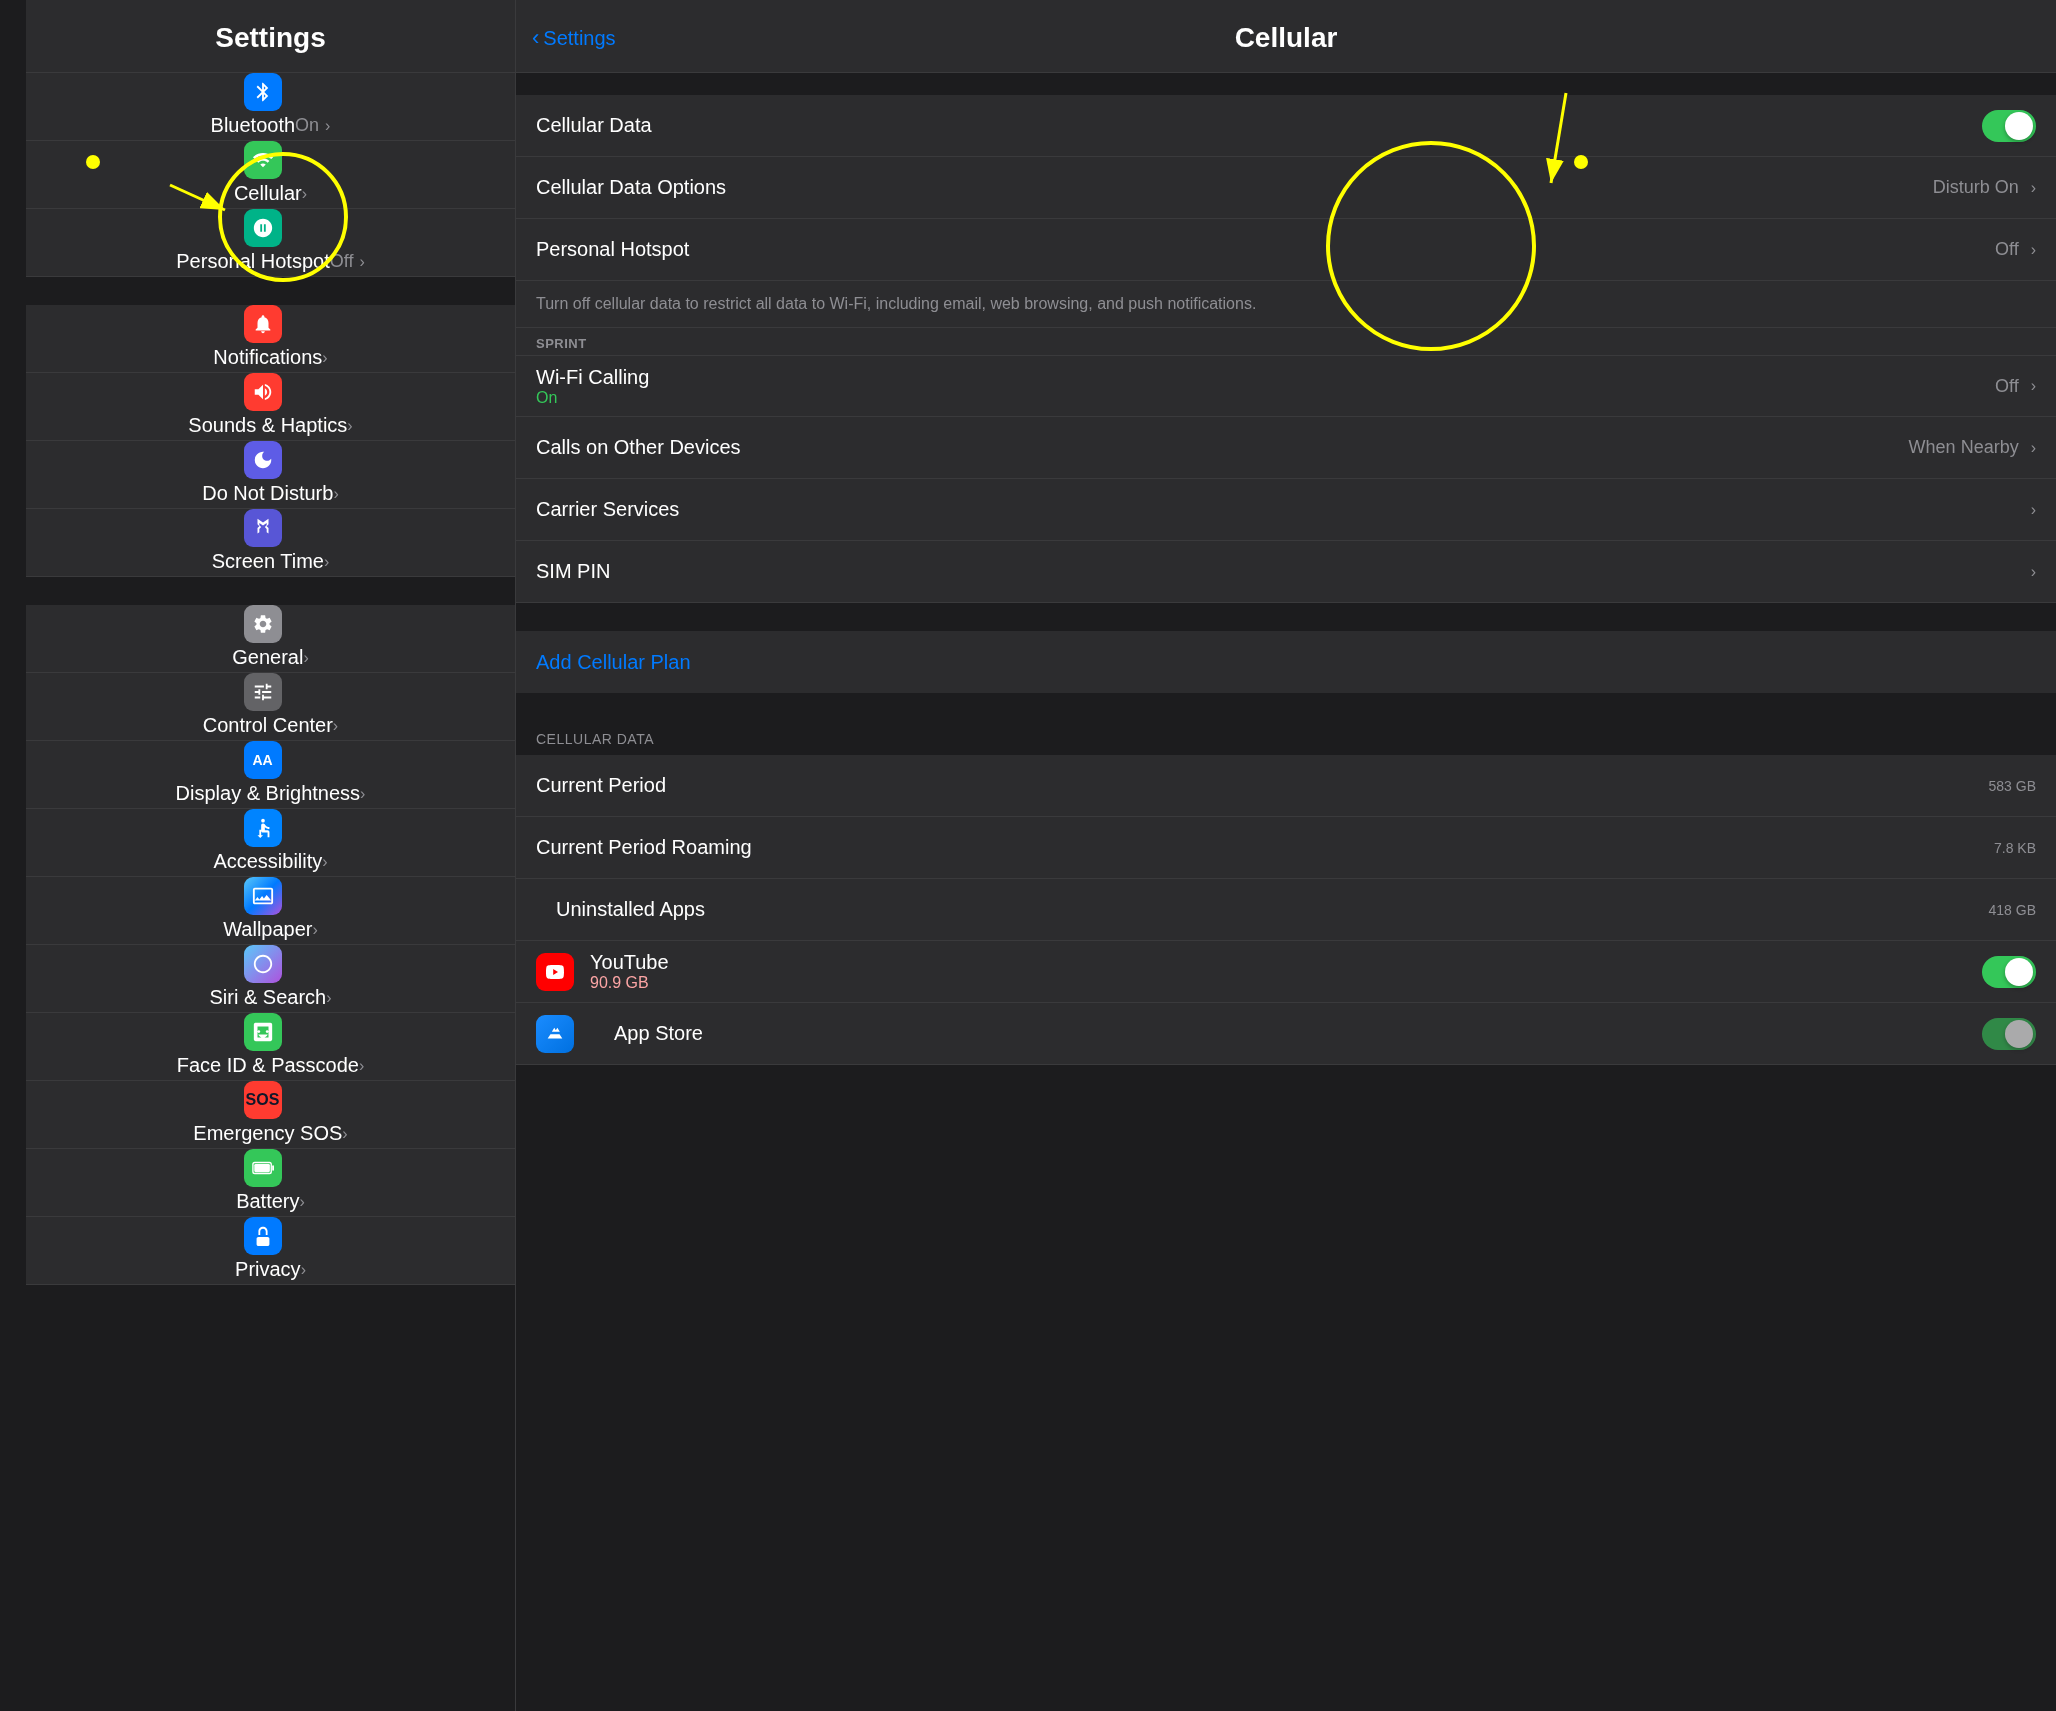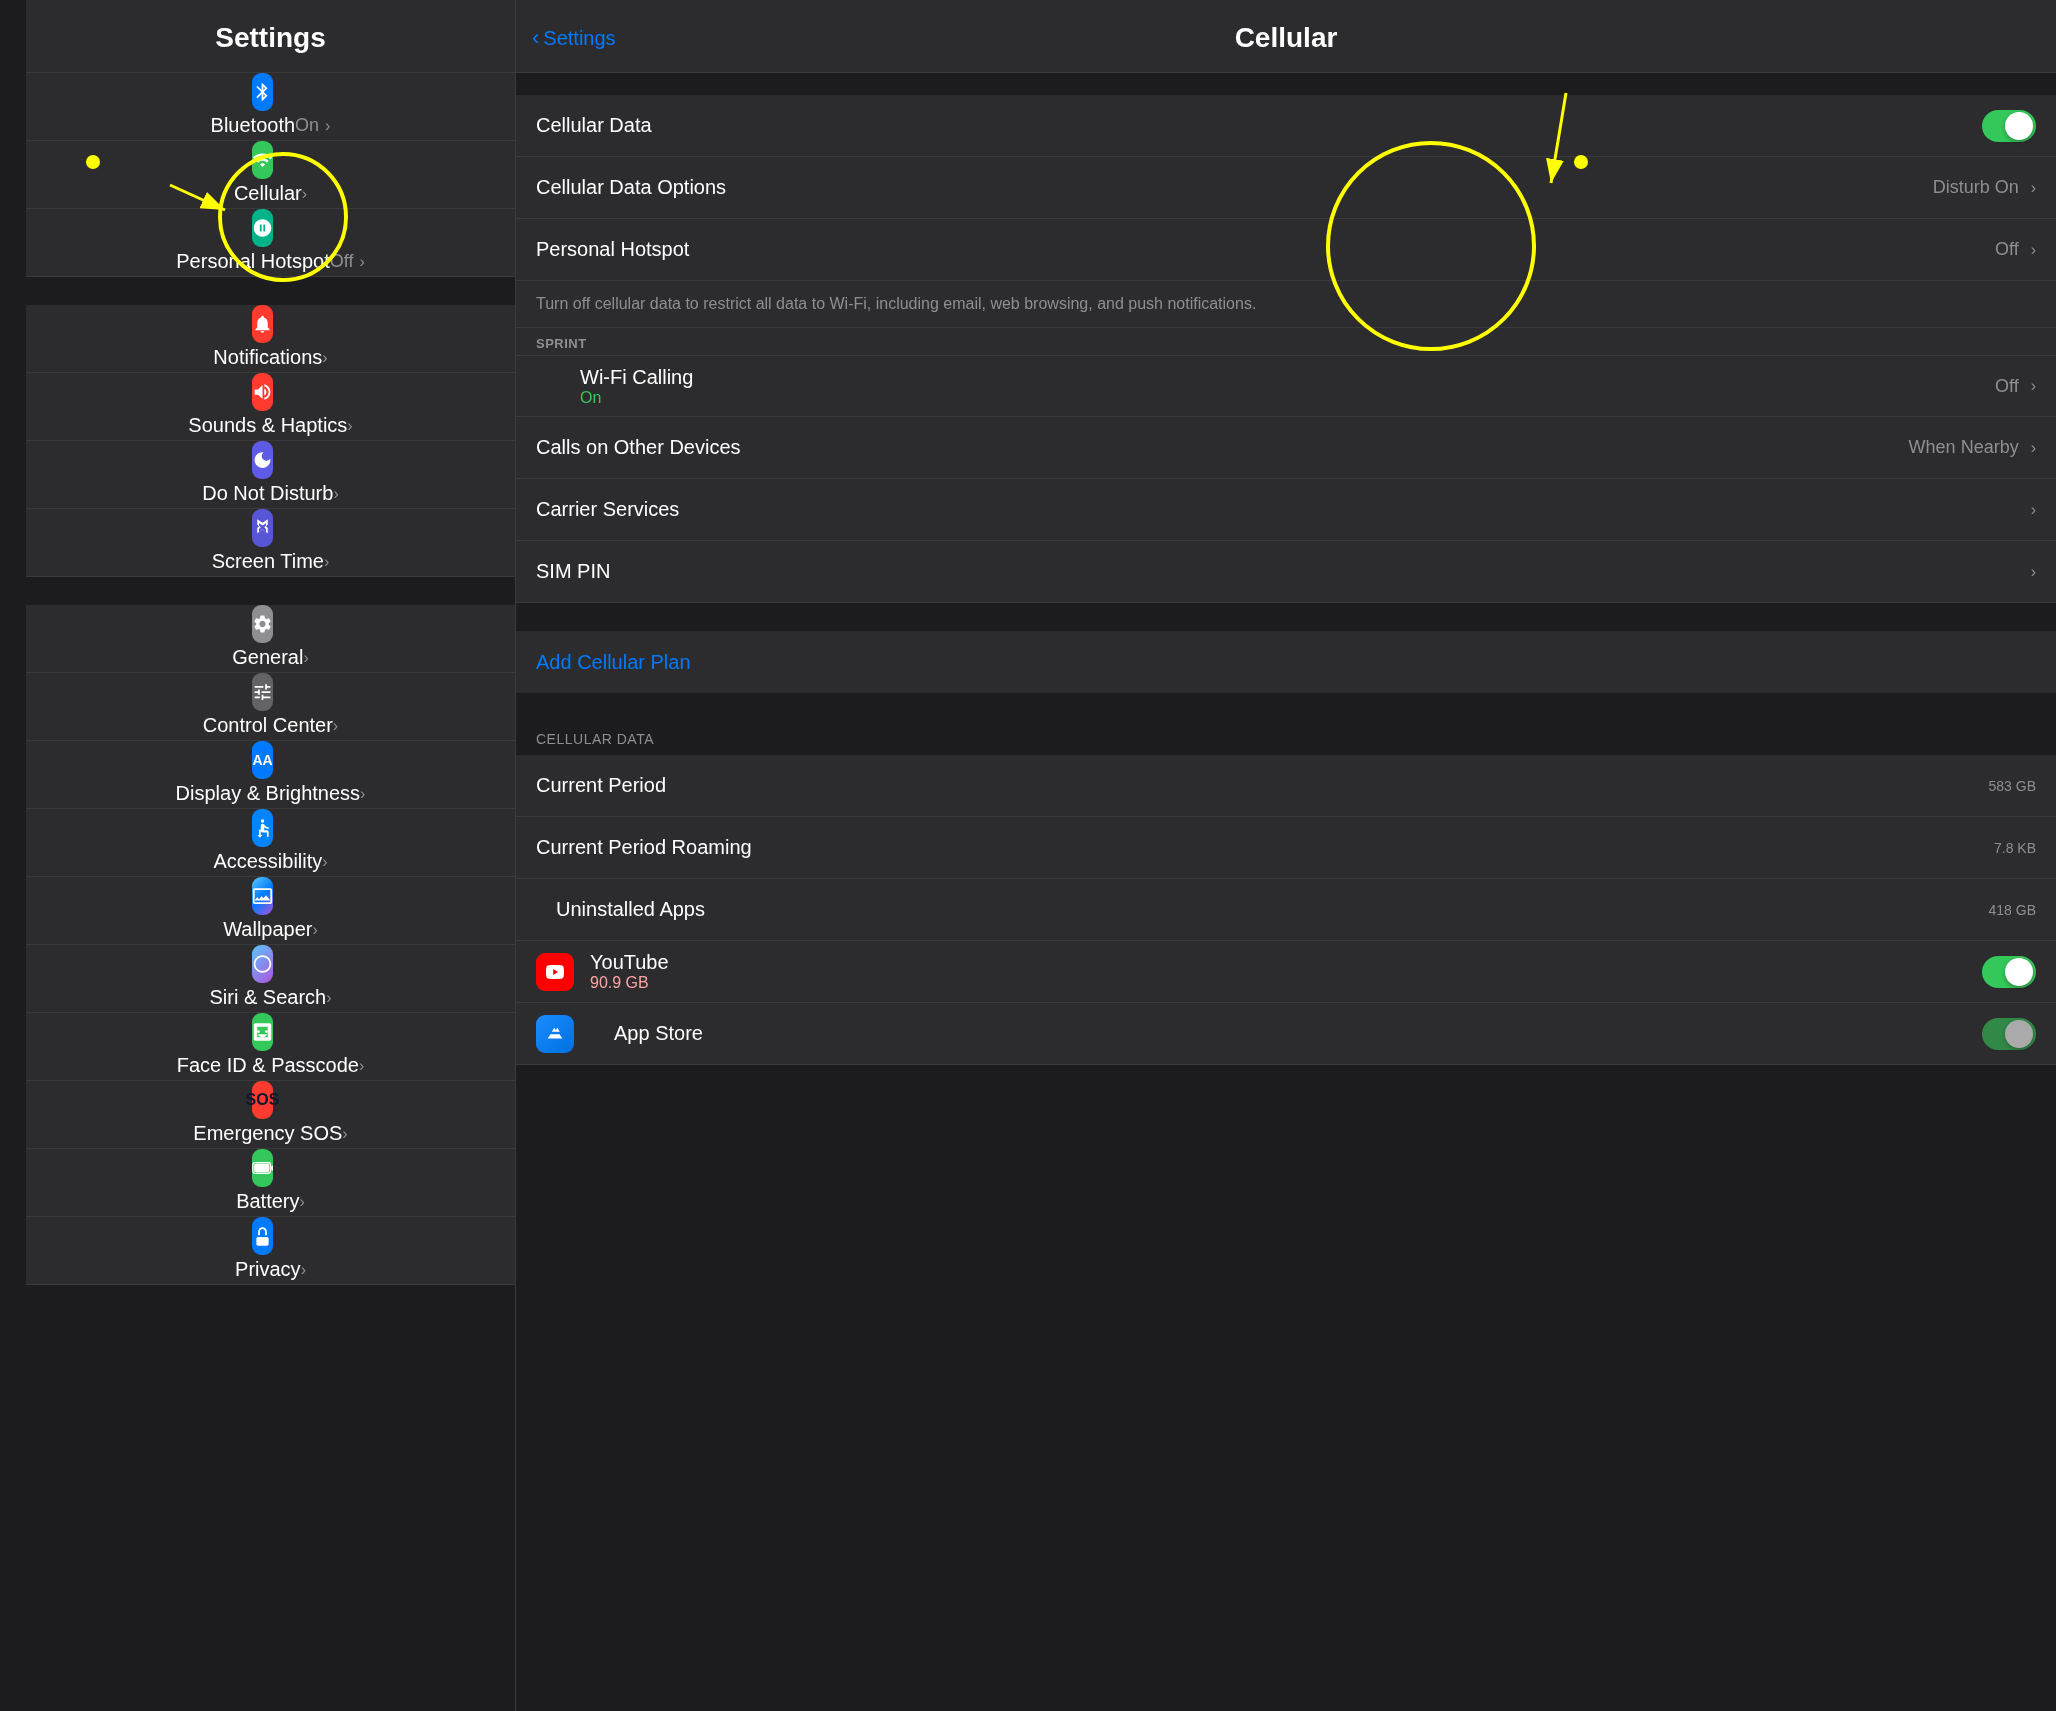--- a/index.html
+++ b/index.html
@@ -53,21 +53,21 @@
       padding: 0 16px;
       height: 68px;
       background: #2c2c2e;
       border-bottom: 1px solid #3a3a3c;
       cursor: pointer;
       position: relative;
       flex-direction: column;
     }
 
     .row-icon {
-      width: 21px;
+      width: 38px;
       height: 38px;
       border-radius: 9px;
       display: flex;
       align-items: center;
       justify-content: center;
       margin-right: 16px;
       flex-shrink: 0;
       font-size: 20px;
     }
 
@@ -548,21 +548,21 @@
         </div>
       </div>
 
       <div class="description-row">
         <span class="description-text">Turn off cellular data to restrict all data to Wi-Fi, including email, web browsing, and push notifications.</span>
       </div>
 
       <div style="background:#2c2c2e;">
         <div class="carrier-label">SPRINT</div>
         <div class="right-row" style="border-top:1px solid #3a3a3c;">
-          <div style="flex:1;margin-left:44px;">
+          <div style="flex:1;">
             <div class="right-row-label">Wi-Fi Calling</div>
             <div style="color:#34c759;font-size:16px;">On</div>
           </div>
           <div class="row-right">
             <span class="right-row-value">Off</span>
             <span class="chevron">›</span>
           </div>
         </div>
         <div class="right-row">
           <span class="right-row-label">Calls on Other Devices</span>

